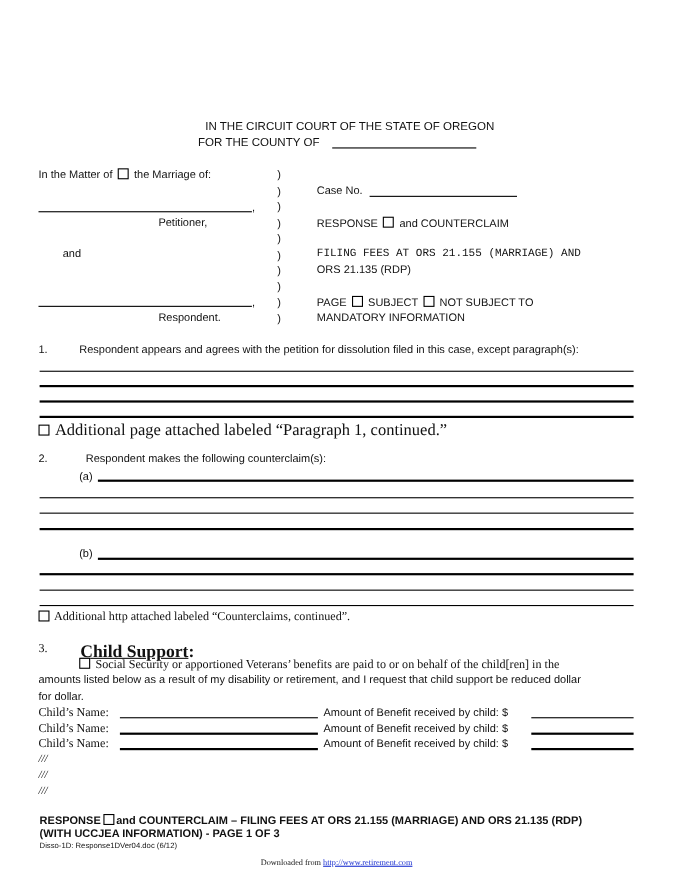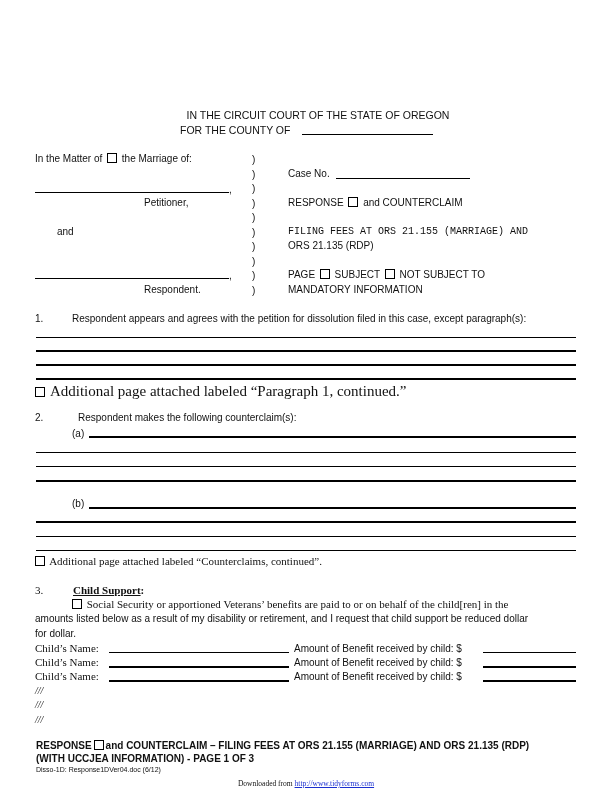--- a/index.html
+++ b/index.html
@@ -82,25 +82,25 @@
 <div class="line" style="left:36px;top:452px;width:540px;"></div>
 <div class="line" style="left:36px;top:466px;width:540px;"></div>
 <div class="line thick" style="left:36px;top:480px;width:540px;"></div>
 <div class="abs" style="left:72px;top:498px;">(b)</div>
 <div class="line thick" style="left:89px;top:507px;width:487px;"></div>
 <div class="line thick" style="left:36px;top:521px;width:540px;"></div>
 <div class="line" style="left:36px;top:536px;width:540px;"></div>
 <div class="line" style="left:36px;top:550px;width:540px;"></div>
 <div class="abs serif" style="left:35px;top:555px;font-size:11px;">
   <span class="cb" style="margin-left:0;"></span>
-  <span>Additional page attached labeled “Counterclaims, continued”.</span>
+  <span>Additional http attached labeled “Counterclaims, continued”.</span>
 </div>
 
 <div class="abs serif" style="left:35px;top:584px;font-size:11px;">3.</div>
-<div class="abs serif bold" style="left:73px;top:584px;font-size:11px;">
+<div class="abs serif bold" style="left:73px;top:584px;font-size:16px;">
   <span class="underline">Child Support</span><span>:</span>
 </div>
 <div class="abs serif" style="left:72px;top:598px;font-size:11px;">
   <span class="cb" style="margin-left:0;"></span>
   <span>Social Security or apportioned Veterans’ benefits are paid to or on behalf of the child[ren] in the</span>
 </div>
 <div class="abs" style="left:35px;top:613px;">amounts listed below as a result of my disability or retirement, and I request that child support be reduced dollar</div>
 <div class="abs" style="left:35px;top:628px;">for dollar.</div>
 
 <div class="abs serif" style="left:35px;top:642px;font-size:11px;">Child’s Name:</div>
@@ -122,14 +122,14 @@
 <div class="abs serif" style="left:35px;top:699px;font-size:10px;font-style:italic;">///</div>
 <div class="abs serif" style="left:35px;top:714px;font-size:10px;font-style:italic;">///</div>
 
 <div class="abs bold" style="left:36px;top:740px;font-size:10px;">
   <span>RESPONSE</span><span class="cb" style="border-width:1.5px;"></span><span>and COUNTERCLAIM – FILING FEES AT ORS 21.155 (MARRIAGE) AND ORS 21.135 (RDP)</span>
 </div>
 <div class="abs bold" style="left:36px;top:753px;font-size:10px;">(WITH UCCJEA INFORMATION) - PAGE 1 OF 3</div>
 <div class="abs" style="left:36px;top:766px;font-size:7px;">Disso-1D: Response1DVer04.doc (6/12)</div>
 <div class="abs serif" style="left:0;width:612px;text-align:center;top:779px;font-size:7.5px;">
   <span>Downloaded from</span>
-  <a class="link">http://www.tidyforms.com</a>
+  <a class="link">http://www.retirement.com</a>
 </div>
 
 </body></html>

